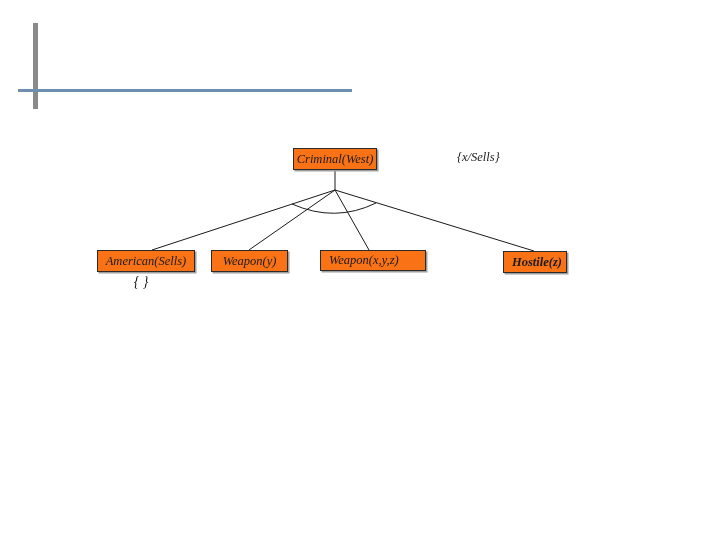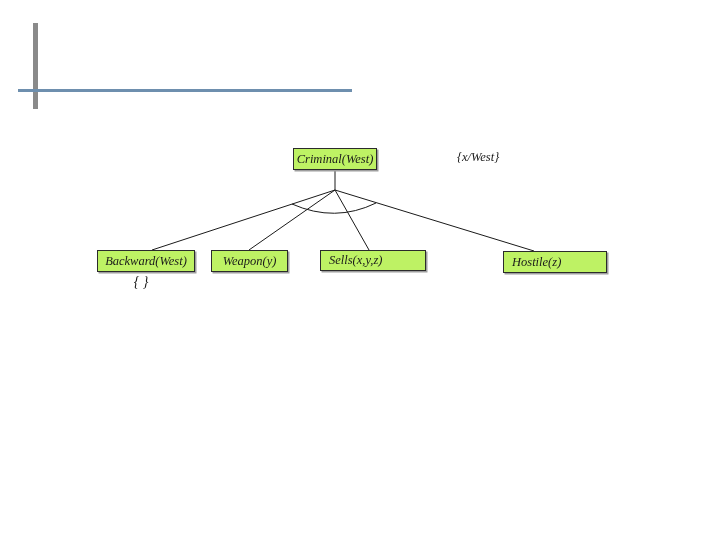--- a/index.html
+++ b/index.html
@@ -48,41 +48,41 @@
     position: absolute;
     left: 0;
     top: 0;
     width: 720px;
     height: 540px;
     pointer-events: none;
   }
   .node {
     position: absolute;
     box-sizing: border-box;
-    background: #bef264;
+    background: #f97316;
     border: 1px solid #2b2b2b;
     box-shadow: 1.5px 1.5px 0 #9e9e9e;
     display: flex;
     align-items: center;
     justify-content: center;
     font-family: "Liberation Serif", serif;
     font-style: italic;
     font-size: 12.5px;
     color: #1a1a1a;
     white-space: nowrap;
   }
   .node.align-left {
     justify-content: flex-start;
     padding-left: 8px;
   }
   .node-criminal { left: 293px; top: 148px; width: 84px;  height: 22px; }
   .node-american { left: 97px;  top: 250px; width: 98px;  height: 22px; }
   .node-weapon   { left: 211px; top: 250px; width: 77px;  height: 22px; }
   .node-sells    { left: 320px; top: 250px; width: 106px; height: 21px; }
-  .node-hostile  { left: 503px; top: 251px; width: 104px;  height: 22px; }
+  .node-hostile  { left: 503px; top: 251px; width: 64px;  height: 22px; font-weight: bold; }
   .floating-label {
     position: absolute;
     font-family: "Liberation Serif", serif;
     font-style: italic;
     color: #1a1a1a;
     white-space: nowrap;
   }
   .subst-label {
     left: 457px;
     top: 150px;
@@ -112,33 +112,33 @@
       <line x1="335" y1="190" x2="369" y2="250"></line>
       <line x1="335" y1="190" x2="534" y2="251"></line>
       <path d="M 292 204 Q 335 223 376 203"></path>
     </g>
   </svg>
 
   <div class="node node-criminal">
     <span>Criminal(West)</span>
   </div>
 
-  <div class="floating-label subst-label">{x/West}</div>
+  <div class="floating-label subst-label">{x/Sells}</div>
 
   <div class="node node-american">
-    <span>Backward(West)</span>
+    <span>American(Sells)</span>
   </div>
 
   <div class="floating-label empty-subst-label">{ }</div>
 
   <div class="node node-weapon">
     <span>Weapon(y)</span>
   </div>
 
   <div class="node node-sells align-left">
-    <span>Sells(x,y,z)</span>
+    <span>Weapon(x,y,z)</span>
   </div>
 
   <div class="node node-hostile align-left">
     <span>Hostile(z)</span>
   </div>
 
 </div>
 
 </body></html>

